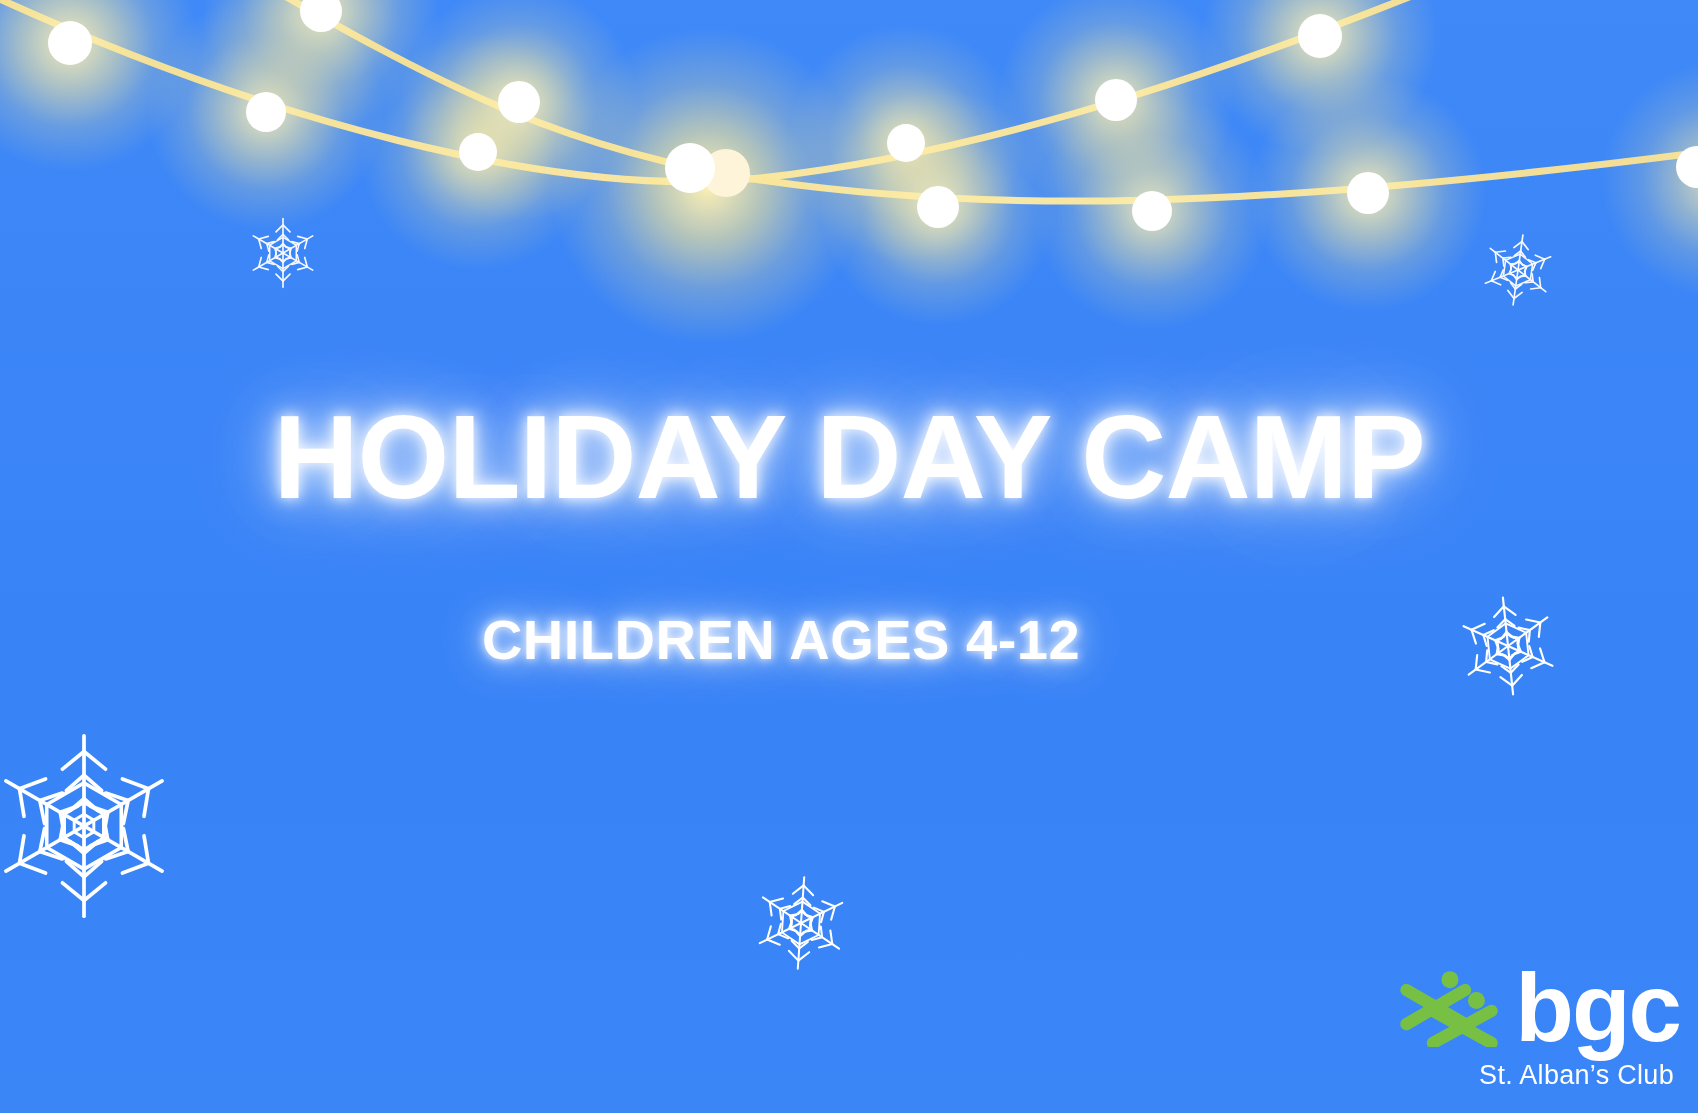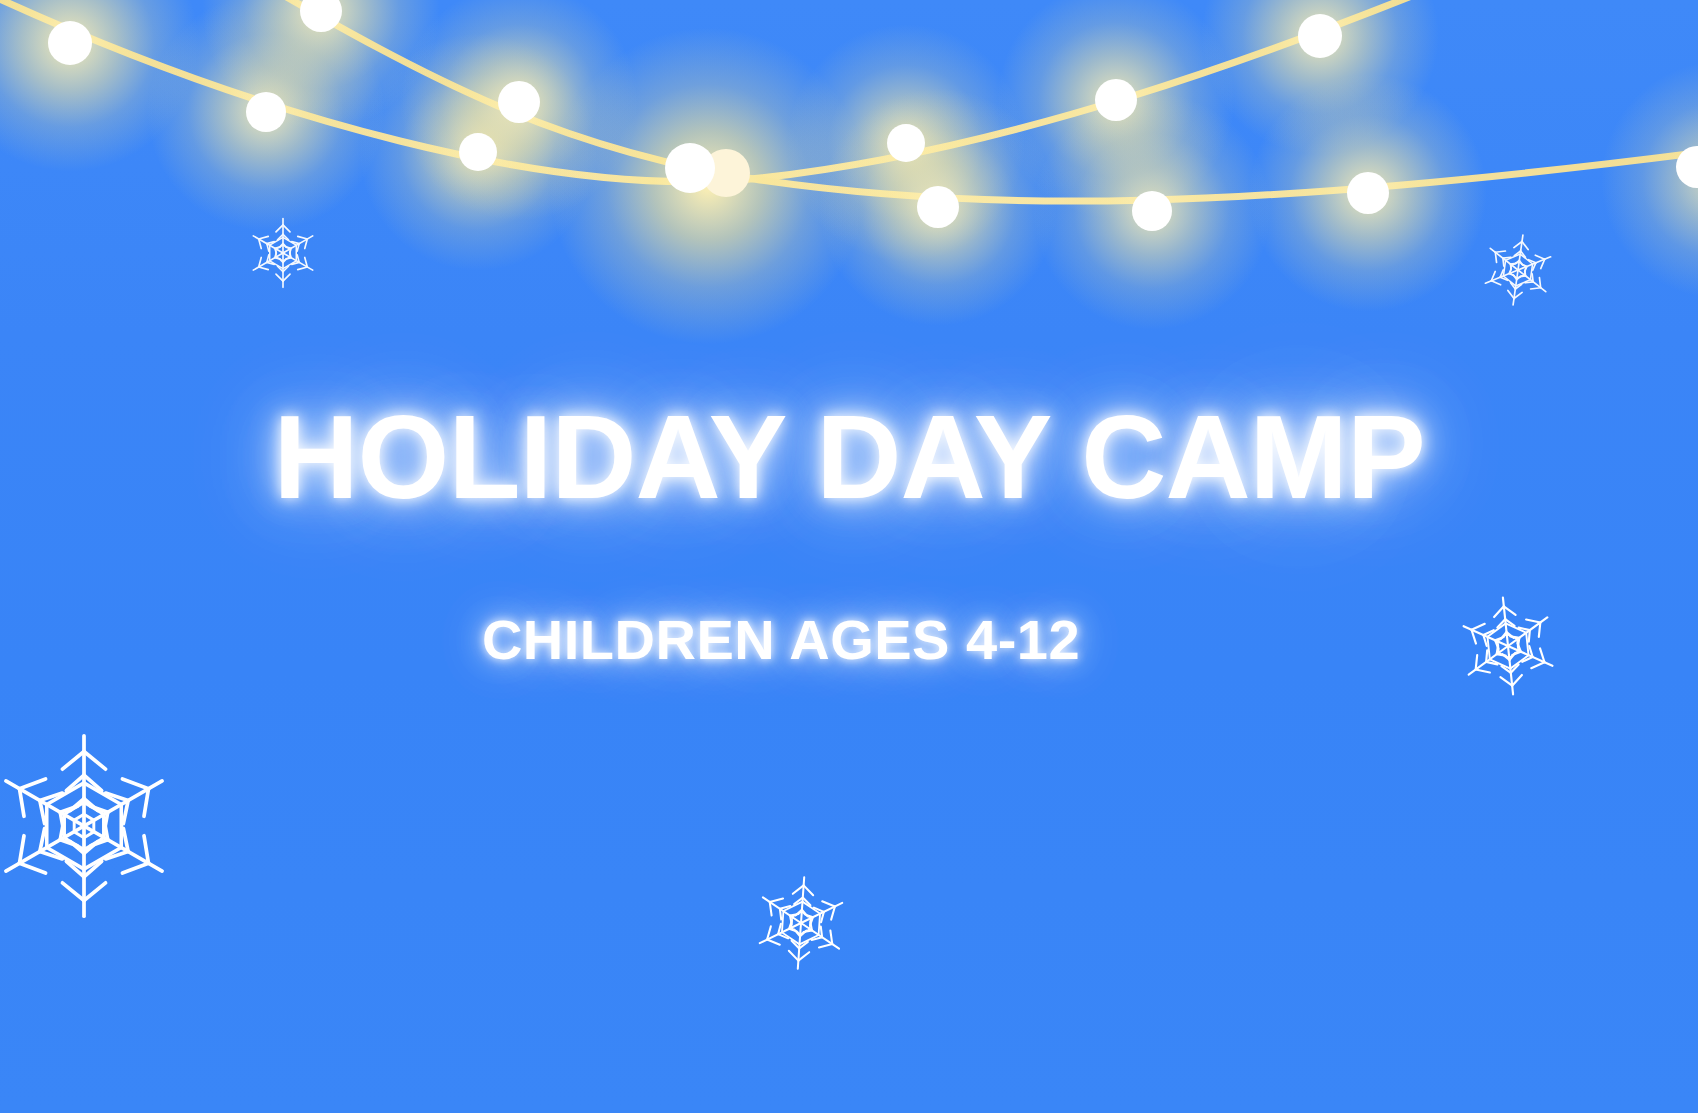--- a/index.html
+++ b/index.html
@@ -282,14 +282,32 @@
         <use href="#armBC" transform="rotate(300 50 50)"></use>
         <polygon points="50,29 68,39.5 68,60.5 50,71 32,60.5 32,39.5" stroke-width="1.8"></polygon>
         <polygon points="50,39 59,44.5 59,55.5 50,61 41,55.5 41,44.5" stroke-width="1.6"></polygon>
       </g>
     </svg>
   </div>
 
   <div class="title">HOLIDAY DAY CAMP</div>
   <div class="subtitle">CHILDREN AGES 4-12</div>
 
+  <div class="logo-block">
+    <div class="logo-row">
+      <div class="logo-mark">
+        <svg viewBox="0 0 110 82">
+          <g stroke="#78c043" stroke-width="13" stroke-linecap="round" fill="none">
+            <line x1="10" y1="22" x2="72" y2="58"></line>
+            <line x1="72" y1="22" x2="10" y2="58"></line>
+            <line x1="38" y1="44" x2="100" y2="78"></line>
+            <line x1="100" y1="44" x2="38" y2="78"></line>
+          </g>
+          <circle cx="56" cy="11" r="9" fill="#78c043"></circle>
+          <circle cx="84" cy="33" r="9" fill="#78c043"></circle>
+        </svg>
+      </div>
+      <div class="logo-word">bgc</div>
+    </div>
+    <div class="logo-sub">St. Alban’s Club</div>
+  </div>
 
 </div>
 
 </body></html>

